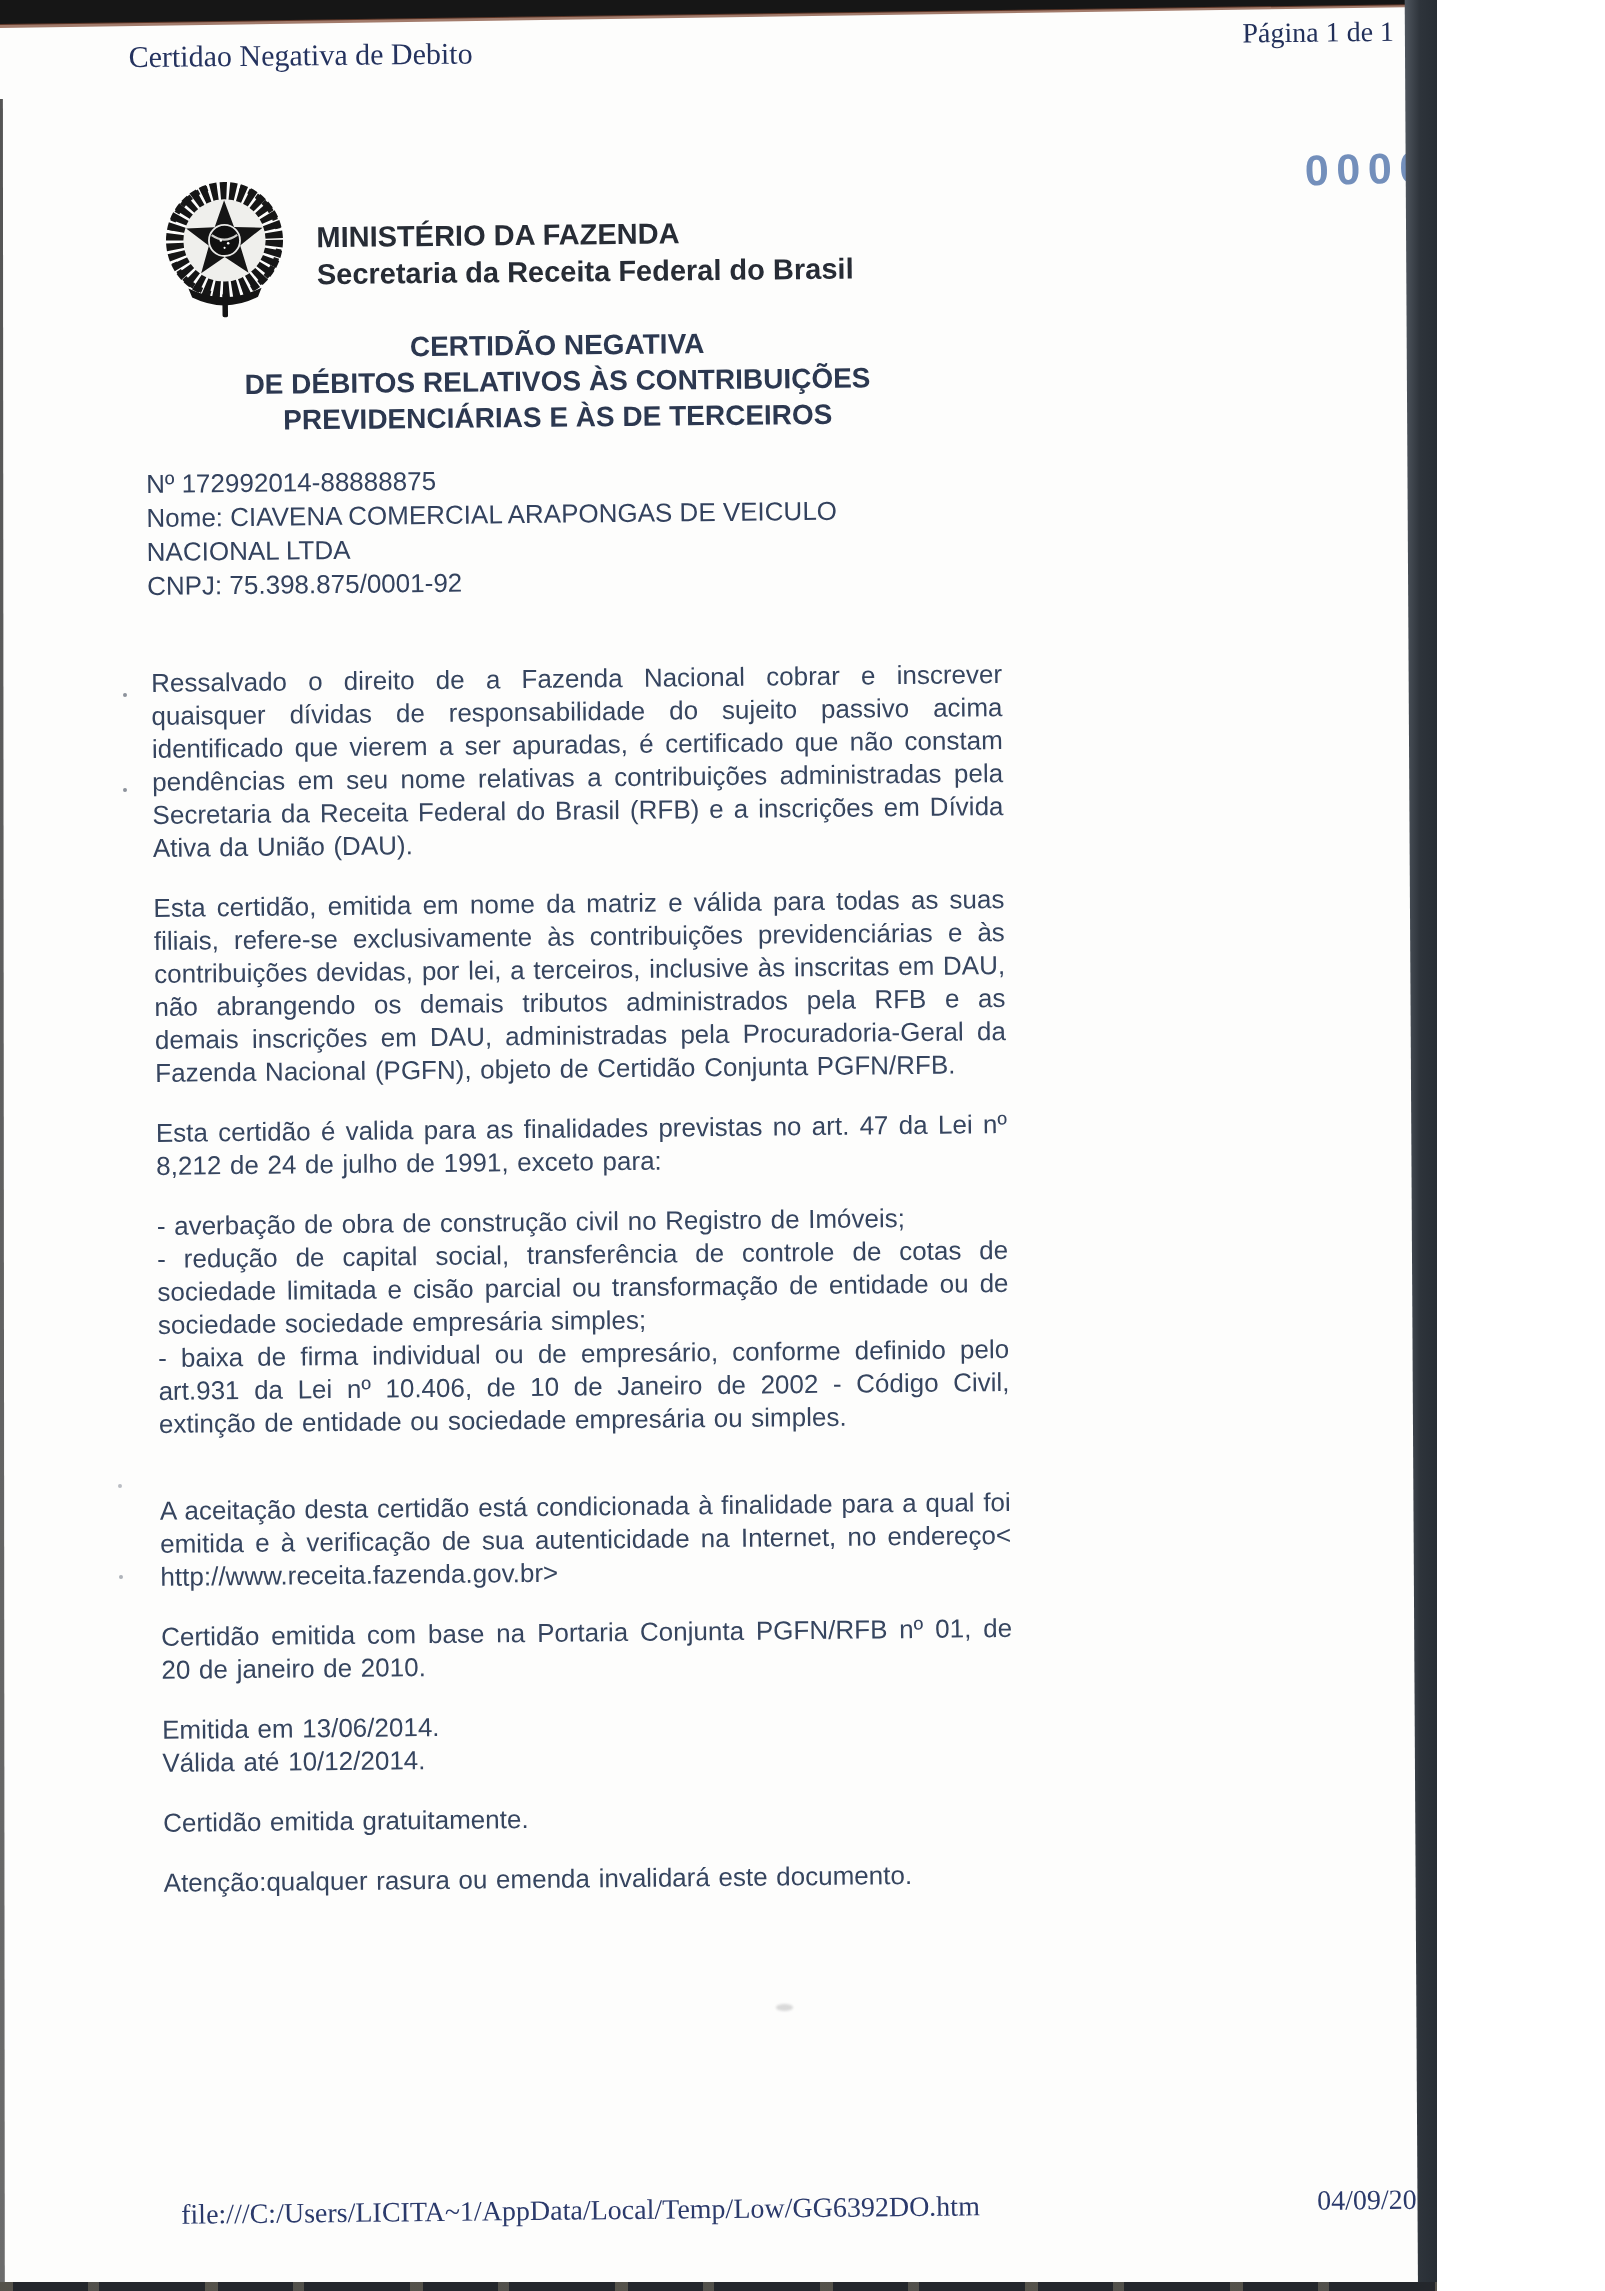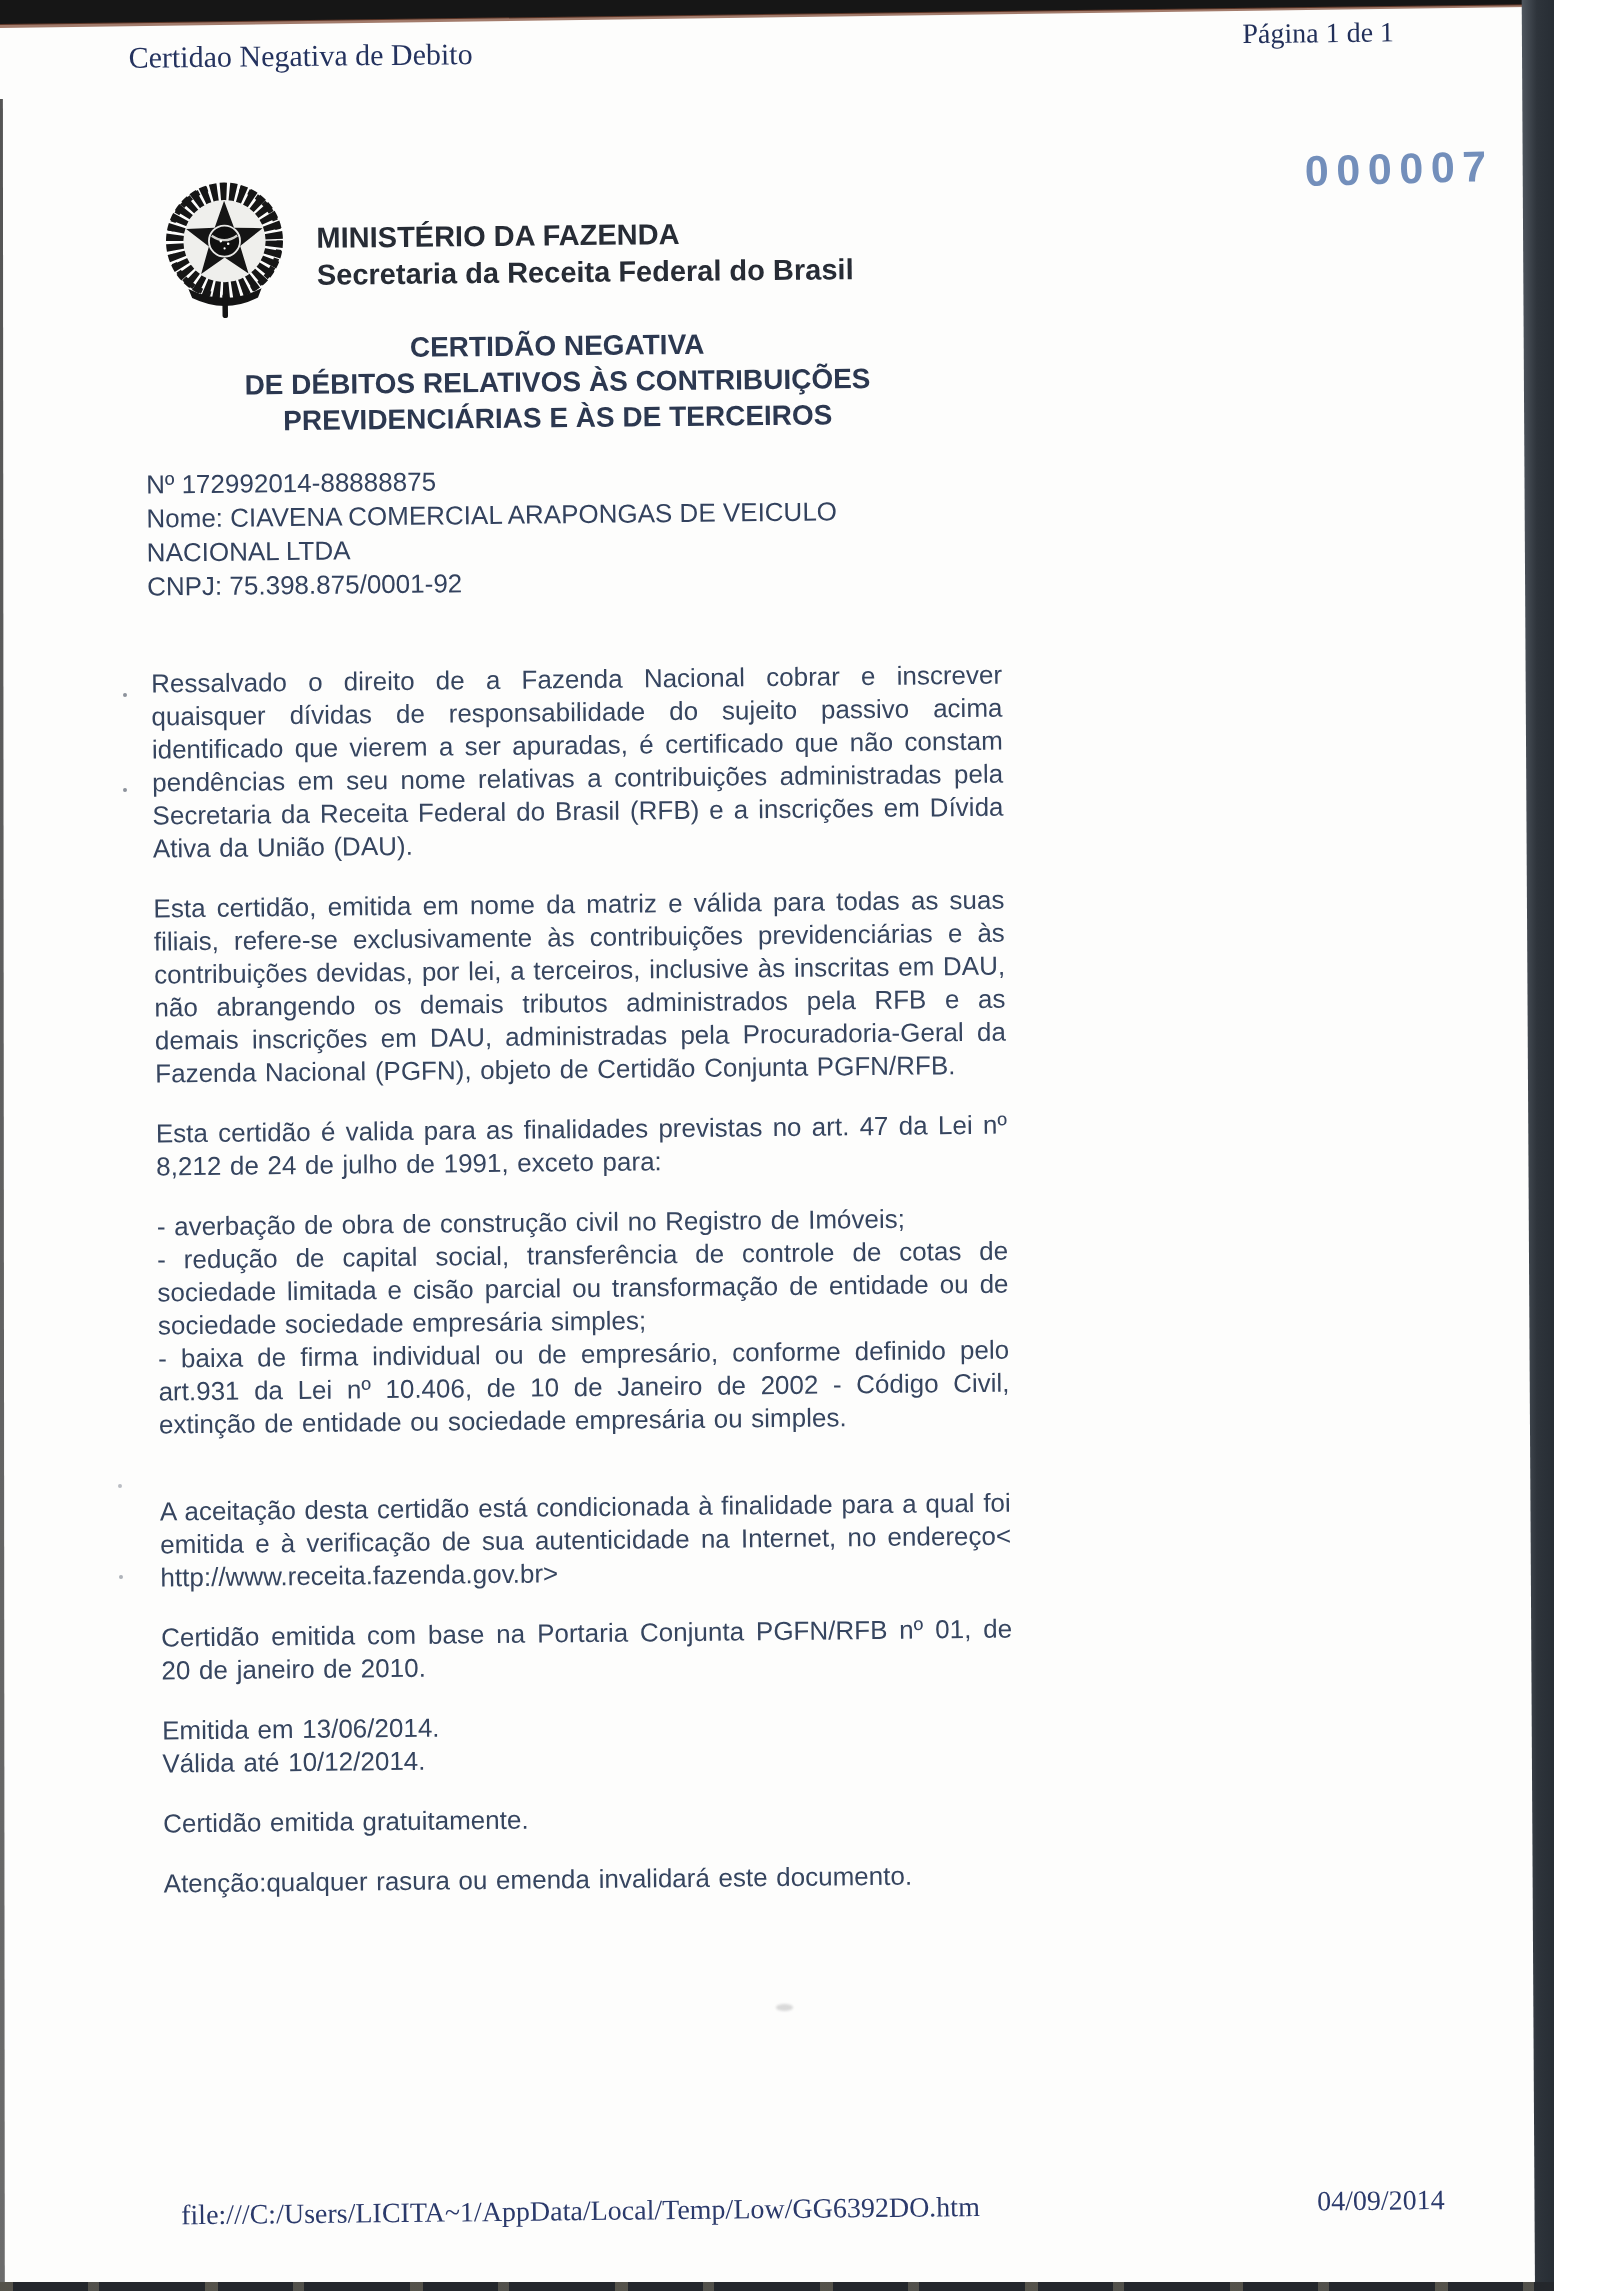--- a/index.html
+++ b/index.html
@@ -1,17 +1,17 @@
 <!DOCTYPE html>
 <html lang="pt"><head>
 <meta charset="utf-8">
 <style>
   html,body{margin:0;padding:0;background:#ffffff;}
   .page{
-    position:relative;width:1554px;height:2291px;background:#fdfdfc;
+    position:relative;width:1437px;height:2291px;background:#fdfdfc;
     overflow:hidden;font-family:"Liberation Sans",sans-serif;
   }
   
   .top-edge{position:absolute;left:0;top:0;width:100%;height:32.5px;
     background:#161616;clip-path:polygon(0 0,100% 0,100% 4.8px,0 25px);}
   .top-edge-line{position:absolute;left:0;top:0;width:100%;height:32.5px;
     background:#7a432d;opacity:.7;clip-path:polygon(0 24px,100% 3.8px,100% 6.7px,0 28px);}
   .right-edge{position:absolute;right:0;top:0;bottom:0;width:38px;
     background:linear-gradient(to right,#5c636c,#2e343b 55%,#272d34);
     clip-path:polygon(5.7px 0,100% 0,100% 100%,19px 100%);}

